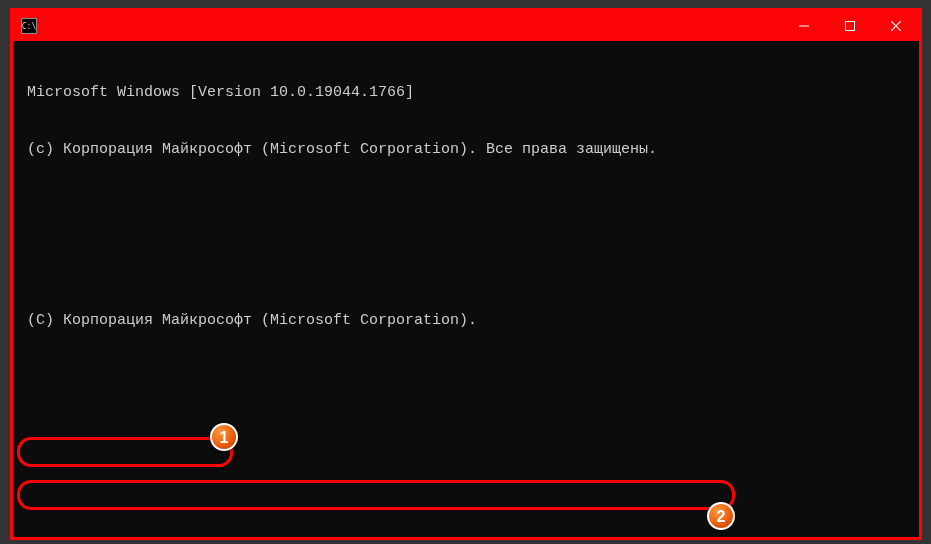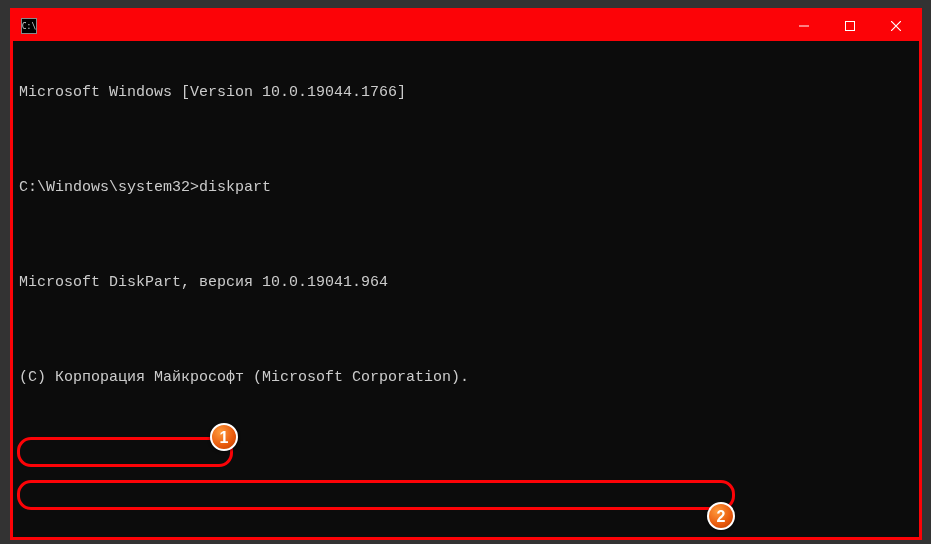--- a/index.html
+++ b/index.html
@@ -59,21 +59,21 @@
     flex: 1;
     background: #0c0c0c;
     color: #cccccc;
     font-size: 15px;
     line-height: 19px;
     padding: 4px 6px;
     white-space: pre;
     overflow: hidden;
     position: relative;
   }
-  .tline { white-space: pre; }
+  .tline { white-space: pre; margin-left: 8px; }
   .hl-box {
     position: absolute;
     border: 3px solid #fc0307;
     border-radius: 14px;
     pointer-events: none;
   }
   .hl1 { left: 4px; top: 396px; width: 216px; height: 30px; }
   .hl2 { left: 4px; top: 439px; width: 718px; height: 30px; }
   .badge {
     position: absolute;
@@ -114,24 +114,23 @@
     </div>
     <div class="win-btn">
       <svg width="10" height="10" viewBox="0 0 10 10">
           <path d="M0 0 L10 10 M10 0 L0 10" stroke="#fff" stroke-width="1.2"></path>
         </svg>
     </div>
   </div>
 
   <div class="terminal">
     <div class="tline">Microsoft Windows [Version 10.0.19044.1766]</div>
+    <div class="tline">(c) Корпорация Майкрософт (Microsoft Corporation). Все права защищены.</div>
     <div class="tline"></div>
-    <div class="tline">C:\Windows\system32&gt;diskpart</div>
     <div class="tline"></div>
-    <div class="tline">Microsoft DiskPart, версия 10.0.19041.964</div>
     <div class="tline"></div>
     <div class="tline">(C) Корпорация Майкрософт (Microsoft Corporation).</div>
     <div class="tline"></div>
     
     <div class="tline"></div>
     
     
     
     
     <div class="tline"></div>

